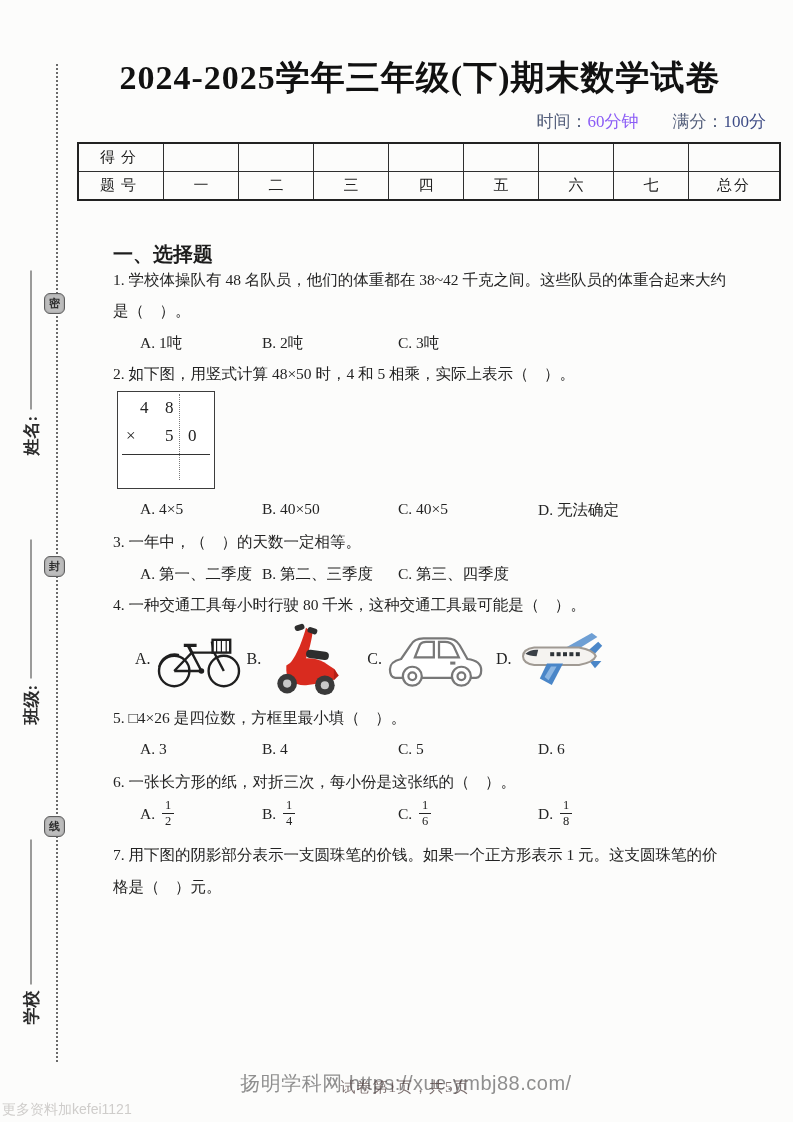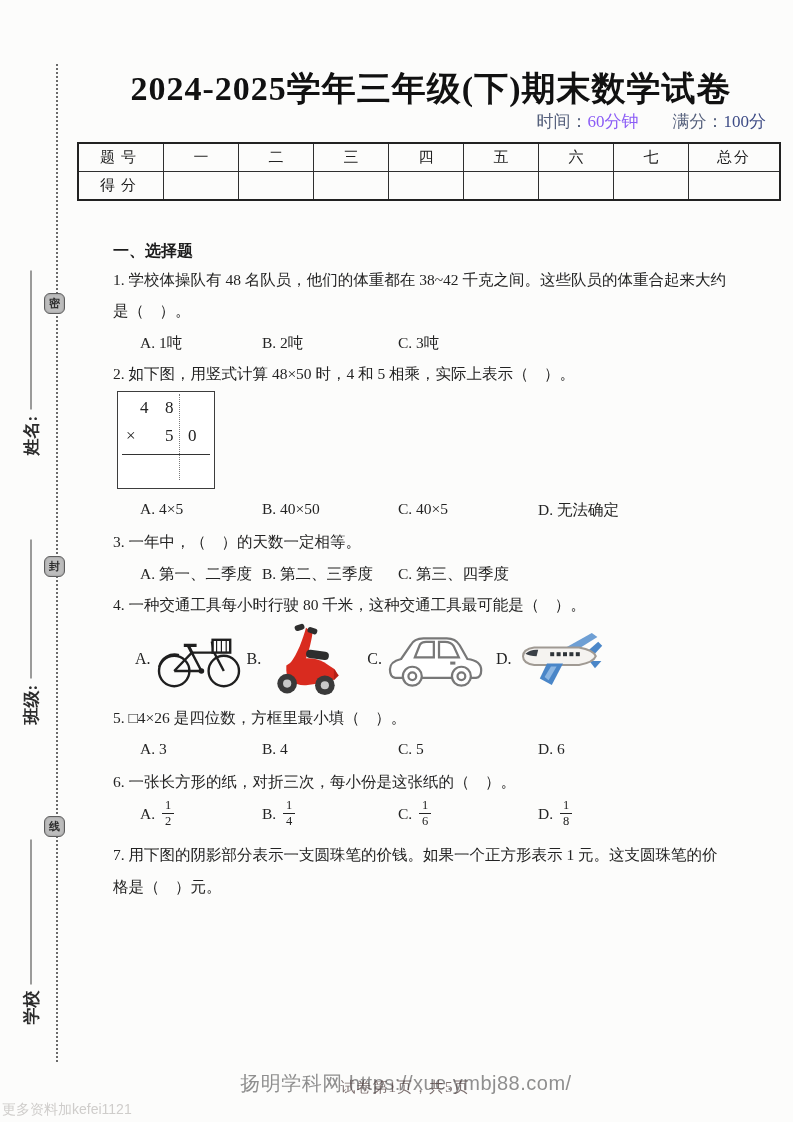--- a/index.html
+++ b/index.html
@@ -37,21 +37,21 @@
   
   table.score{left:77px;top:142px;border-collapse:collapse;table-layout:fixed;position:absolute;}
   table.score td{border:1.6px solid #2f2f2f;height:27px;text-align:center;
     font-size:15px;color:#222;padding:0;}
   table.score{border:2.4px solid #222;}
   td.c-label{width:84px;letter-spacing:6px;}
   td.c-num{width:74px;}
   td.c-total{width:90px;letter-spacing:2px;}
 
   
-  .section-h{left:113px;top:241px;font-size:16px;font-weight:bold;color:#1c1c1c;}
+  .section-h{left:113px;top:241px;font-size:20px;font-weight:bold;color:#1c1c1c;}
   .qline{left:113px;width:668px;font-size:15.5px;color:#232323;white-space:nowrap;}
   .opts{left:113px;width:672px;display:grid;grid-template-columns:122px 136px 140px auto;
     padding-left:27px;box-sizing:border-box;font-size:15.5px;color:#232323;}
 
   
   .mulbox{left:117px;top:391px;width:96px;height:96px;border:1.7px solid #3d3d3d;background:#fff;}
   .mulbox span{position:absolute;font-size:17px;color:#222;}
   .mulbox .vdot{position:absolute;left:61px;top:2px;height:86px;width:0;border-left:1.5px dotted #7a7a7a;}
   .mulbox .hline{position:absolute;left:4px;right:4px;top:62px;border-top:1.6px solid #333;}
 
@@ -91,49 +91,49 @@
 </div>
 <div class="abs side-group" style="top:621px;">
   <span>班级:</span>
   <span class="uline"></span>
 </div>
 <div class="abs side-group" style="top:921px;">
   <span>学校</span>
   <span class="uline"></span>
 </div>
 
-<h1 class="abs title" style="margin:11px;">2024-2025学年三年级(下)期末数学试卷</h1>
+<h1 class="abs title" style="margin:0;">2024-2025学年三年级(下)期末数学试卷</h1>
 
 <div class="abs info-line">
   <span class="lbl">时间：</span><span class="val">60分钟</span><span class="info-gap"></span><span class="lbl">满分：</span><span class="val val-blue">100分</span>
 </div>
 
 <table class="score">
   <tbody>
       <tr>
+    <td class="c-label">得分</td>
+    <td></td>
+    <td></td>
+    <td></td>
+    <td></td>
+    <td></td>
+    <td></td>
+    <td></td>
+    <td></td>
+  </tr>
+  <tr>
     <td class="c-label">题号</td>
     <td class="c-num">一</td>
     <td class="c-num">二</td>
     <td class="c-num">三</td>
     <td class="c-num">四</td>
     <td class="c-num">五</td>
     <td class="c-num">六</td>
     <td class="c-num">七</td>
     <td class="c-total">总分</td>
-  </tr>
-  <tr>
-    <td class="c-label">得分</td>
-    <td></td>
-    <td></td>
-    <td></td>
-    <td></td>
-    <td></td>
-    <td></td>
-    <td></td>
-    <td></td>
   </tr>
 </tbody>
   </table>
 
 <div class="abs section-h">一、选择题</div>
 
 <div class="abs qline" style="top:270px;">1. 学校体操队有 48 名队员，他们的体重都在 38~42 千克之间。这些队员的体重合起来大约</div>
 <div class="abs qline" style="top:301px;">是（　）。</div>
 <div class="abs opts" style="top:333px;">
   <span>A. 1吨</span>

